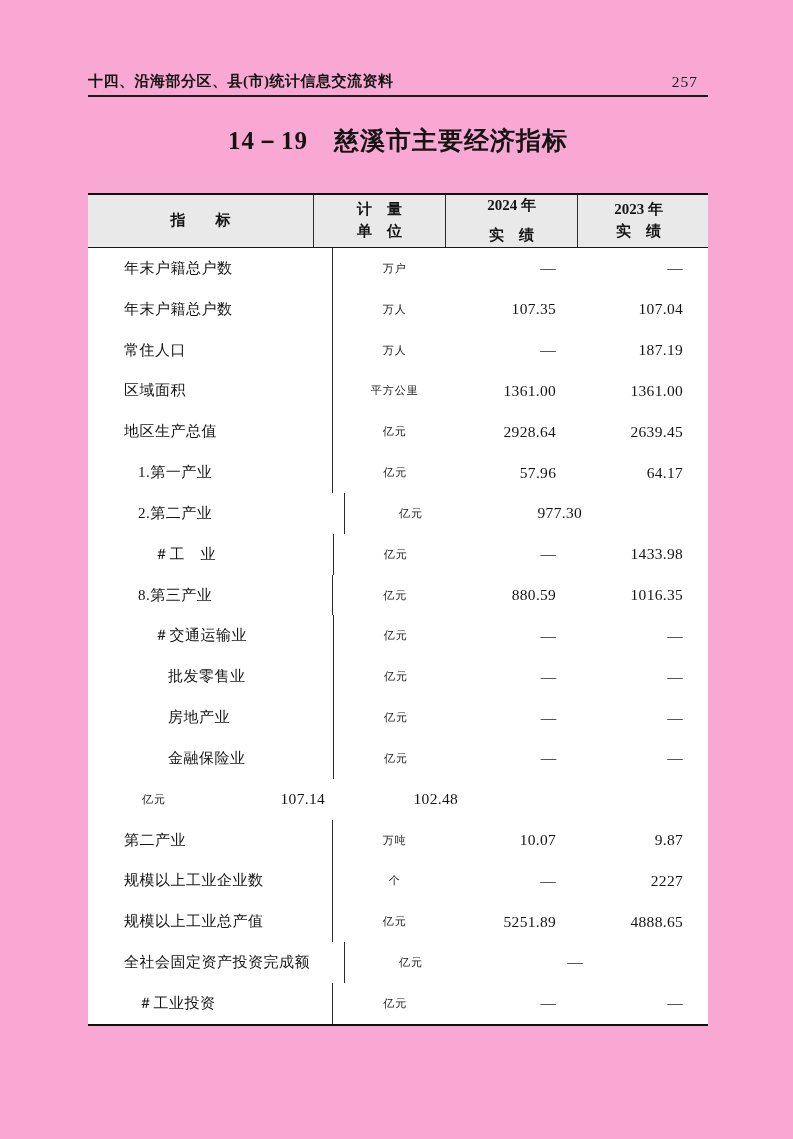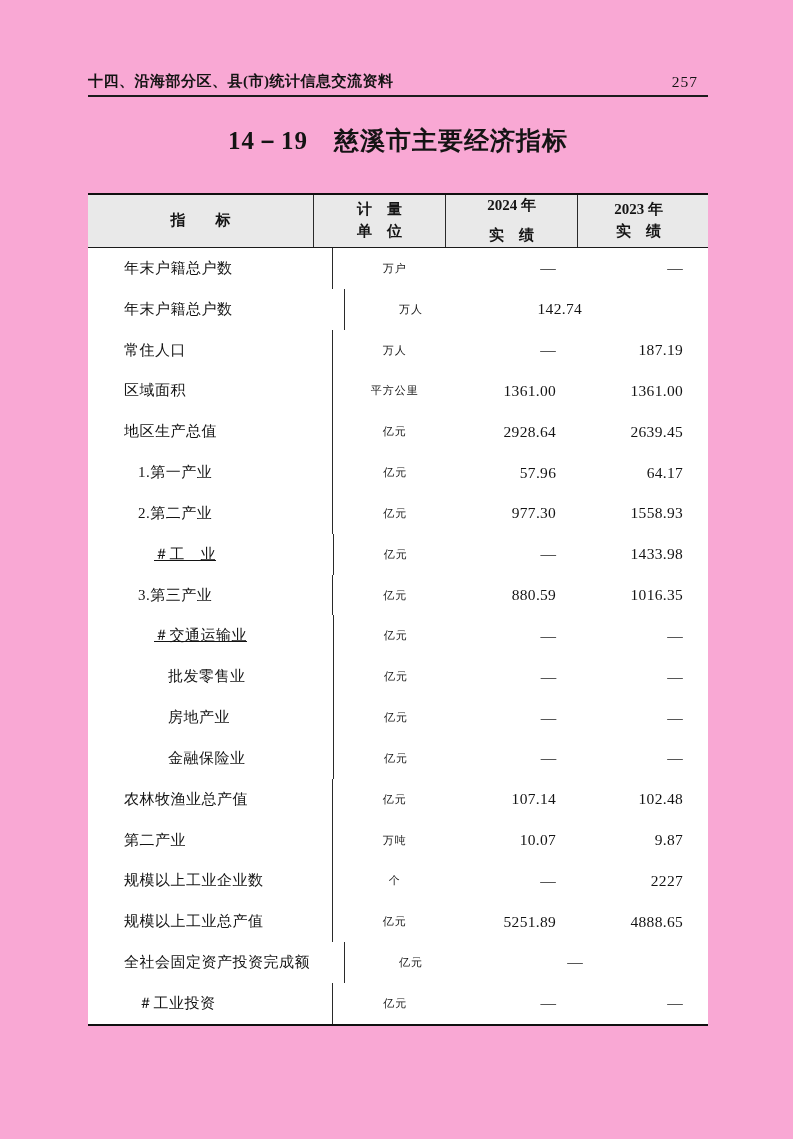--- a/index.html
+++ b/index.html
@@ -58,21 +58,21 @@
   .c-ind{
     width:225px;font-size:15px;letter-spacing:0.5px;
     border-right:1px solid #2a2a2a;
     margin-left:32px;
   }
   .c-unit{width:132px;justify-content:center;font-size:11px;letter-spacing:1px;}
   .c-num{width:132px;justify-content:flex-end;padding-right:27px;font-size:15.5px;letter-spacing:0.3px;}
   .c-num.last{width:131px;padding-right:25px;}
   .ind-0{padding-left:4px;}
   .ind-1{padding-left:18px;}
-  .ind-2{padding-left:34px;text-decoration:underline;}
+  .ind-2{padding-left:34px;}
   .ind-3{padding-left:48px;}
 </style>
 </head>
 <body>
 
 <div class="page">
 
   <div class="running-head">
     <span>十四、沿海部分区、县(市)统计信息交流资料</span>
     <span class="pageno">257</span>
@@ -103,21 +103,22 @@
     <div class="tbody">
         <div class="tr">
           <div class="td c-ind ind-0">年末户籍总户数</div>
           <div class="td c-unit">万户</div>
           <div class="td c-num">—</div>
           <div class="td c-num last">—</div>
         </div>
         <div class="tr">
           <div class="td c-ind ind-0">年末户籍总户数</div>
           <div class="td c-unit">万人</div>
-          <div class="td c-num">142.74</div>
+          <div class="td c-num">107.35</div>
+          <div class="td c-num last">107.04</div>
         </div>
         <div class="tr">
           <div class="td c-ind ind-0">常住人口</div>
           <div class="td c-unit">万人</div>
           <div class="td c-num">—</div>
           <div class="td c-num last">187.19</div>
         </div>
         <div class="tr">
           <div class="td c-ind ind-0">区域面积</div>
           <div class="td c-unit">平方公里</div>
@@ -133,30 +134,29 @@
         <div class="tr">
           <div class="td c-ind ind-1">1.第一产业</div>
           <div class="td c-unit">亿元</div>
           <div class="td c-num">57.96</div>
           <div class="td c-num last">64.17</div>
         </div>
         <div class="tr">
           <div class="td c-ind ind-1">2.第二产业</div>
           <div class="td c-unit">亿元</div>
           <div class="td c-num">977.30</div>
-          <div class="td c-num last">1558.93</div>
         </div>
         <div class="tr">
           <div class="td c-ind ind-2">＃工　业</div>
           <div class="td c-unit">亿元</div>
           <div class="td c-num">—</div>
           <div class="td c-num last">1433.98</div>
         </div>
         <div class="tr">
-          <div class="td c-ind ind-1">3.第三产业</div>
+          <div class="td c-ind ind-1">8.第三产业</div>
           <div class="td c-unit">亿元</div>
           <div class="td c-num">880.59</div>
           <div class="td c-num last">1016.35</div>
         </div>
         <div class="tr">
           <div class="td c-ind ind-2">＃交通运输业</div>
           <div class="td c-unit">亿元</div>
           <div class="td c-num">—</div>
           <div class="td c-num last">—</div>
         </div>
@@ -172,21 +172,20 @@
           <div class="td c-num">—</div>
           <div class="td c-num last">—</div>
         </div>
         <div class="tr">
           <div class="td c-ind ind-3">金融保险业</div>
           <div class="td c-unit">亿元</div>
           <div class="td c-num">—</div>
           <div class="td c-num last">—</div>
         </div>
         <div class="tr">
-          <div class="td c-ind ind-0">农林牧渔业总产值</div>
           <div class="td c-unit">亿元</div>
           <div class="td c-num">107.14</div>
           <div class="td c-num last">102.48</div>
         </div>
         <div class="tr">
           <div class="td c-ind ind-0">第二产业</div>
           <div class="td c-unit">万吨</div>
           <div class="td c-num">10.07</div>
           <div class="td c-num last">9.87</div>
         </div>

